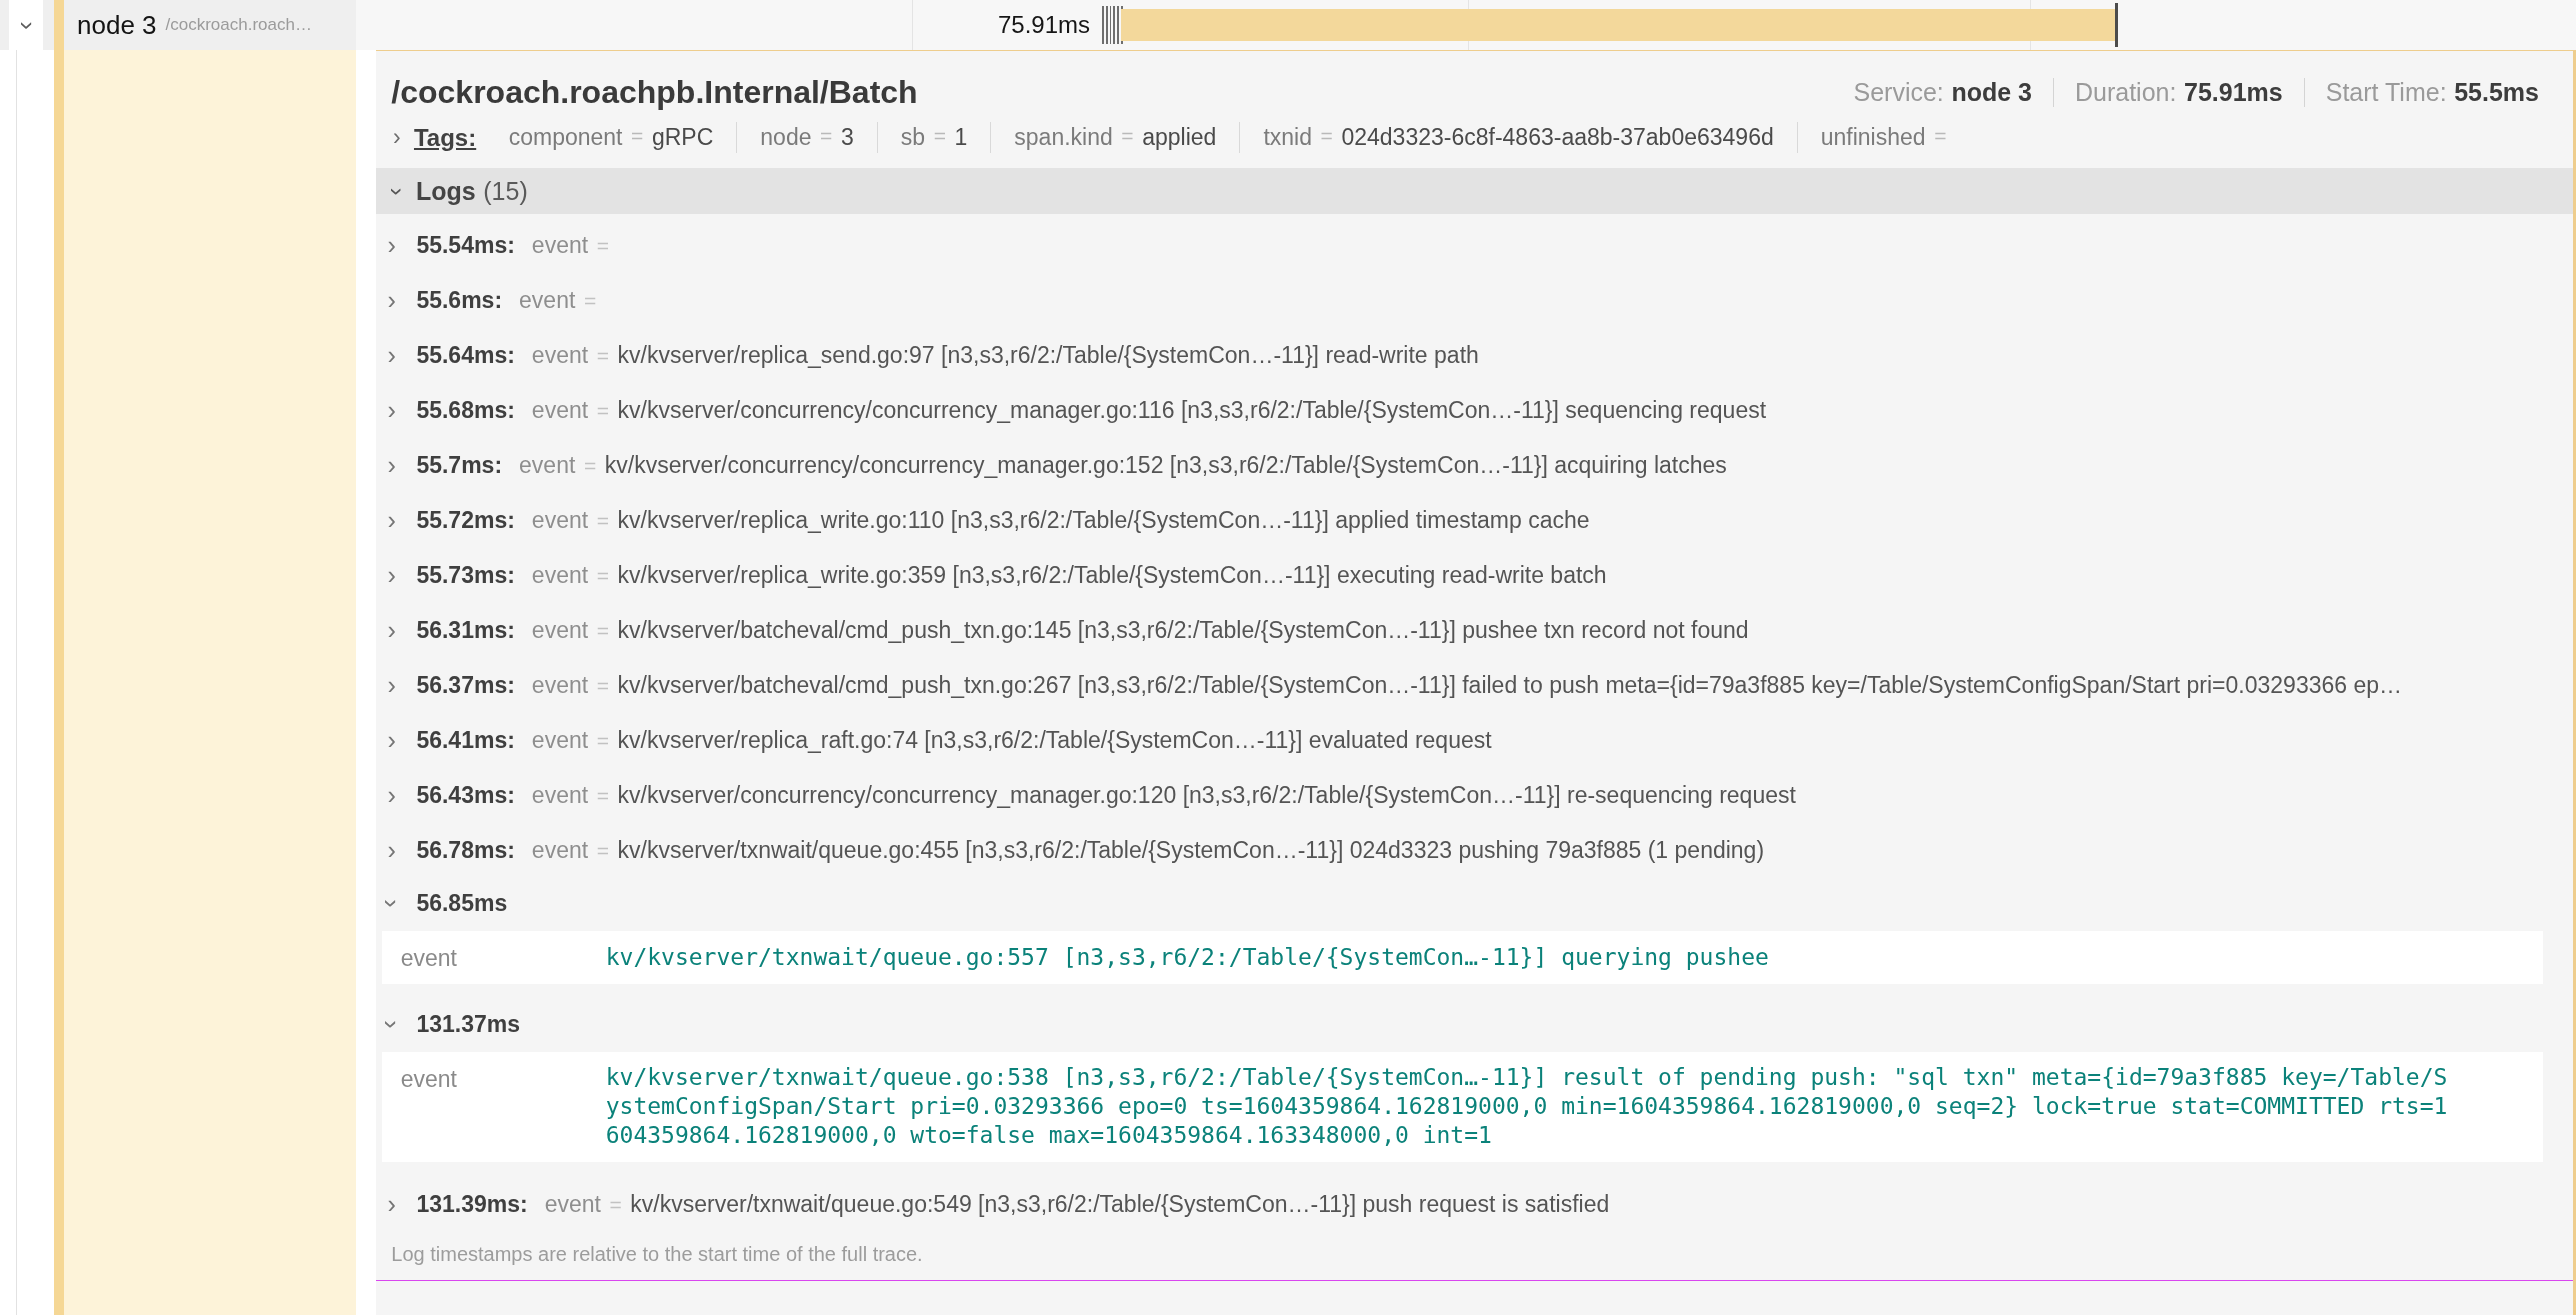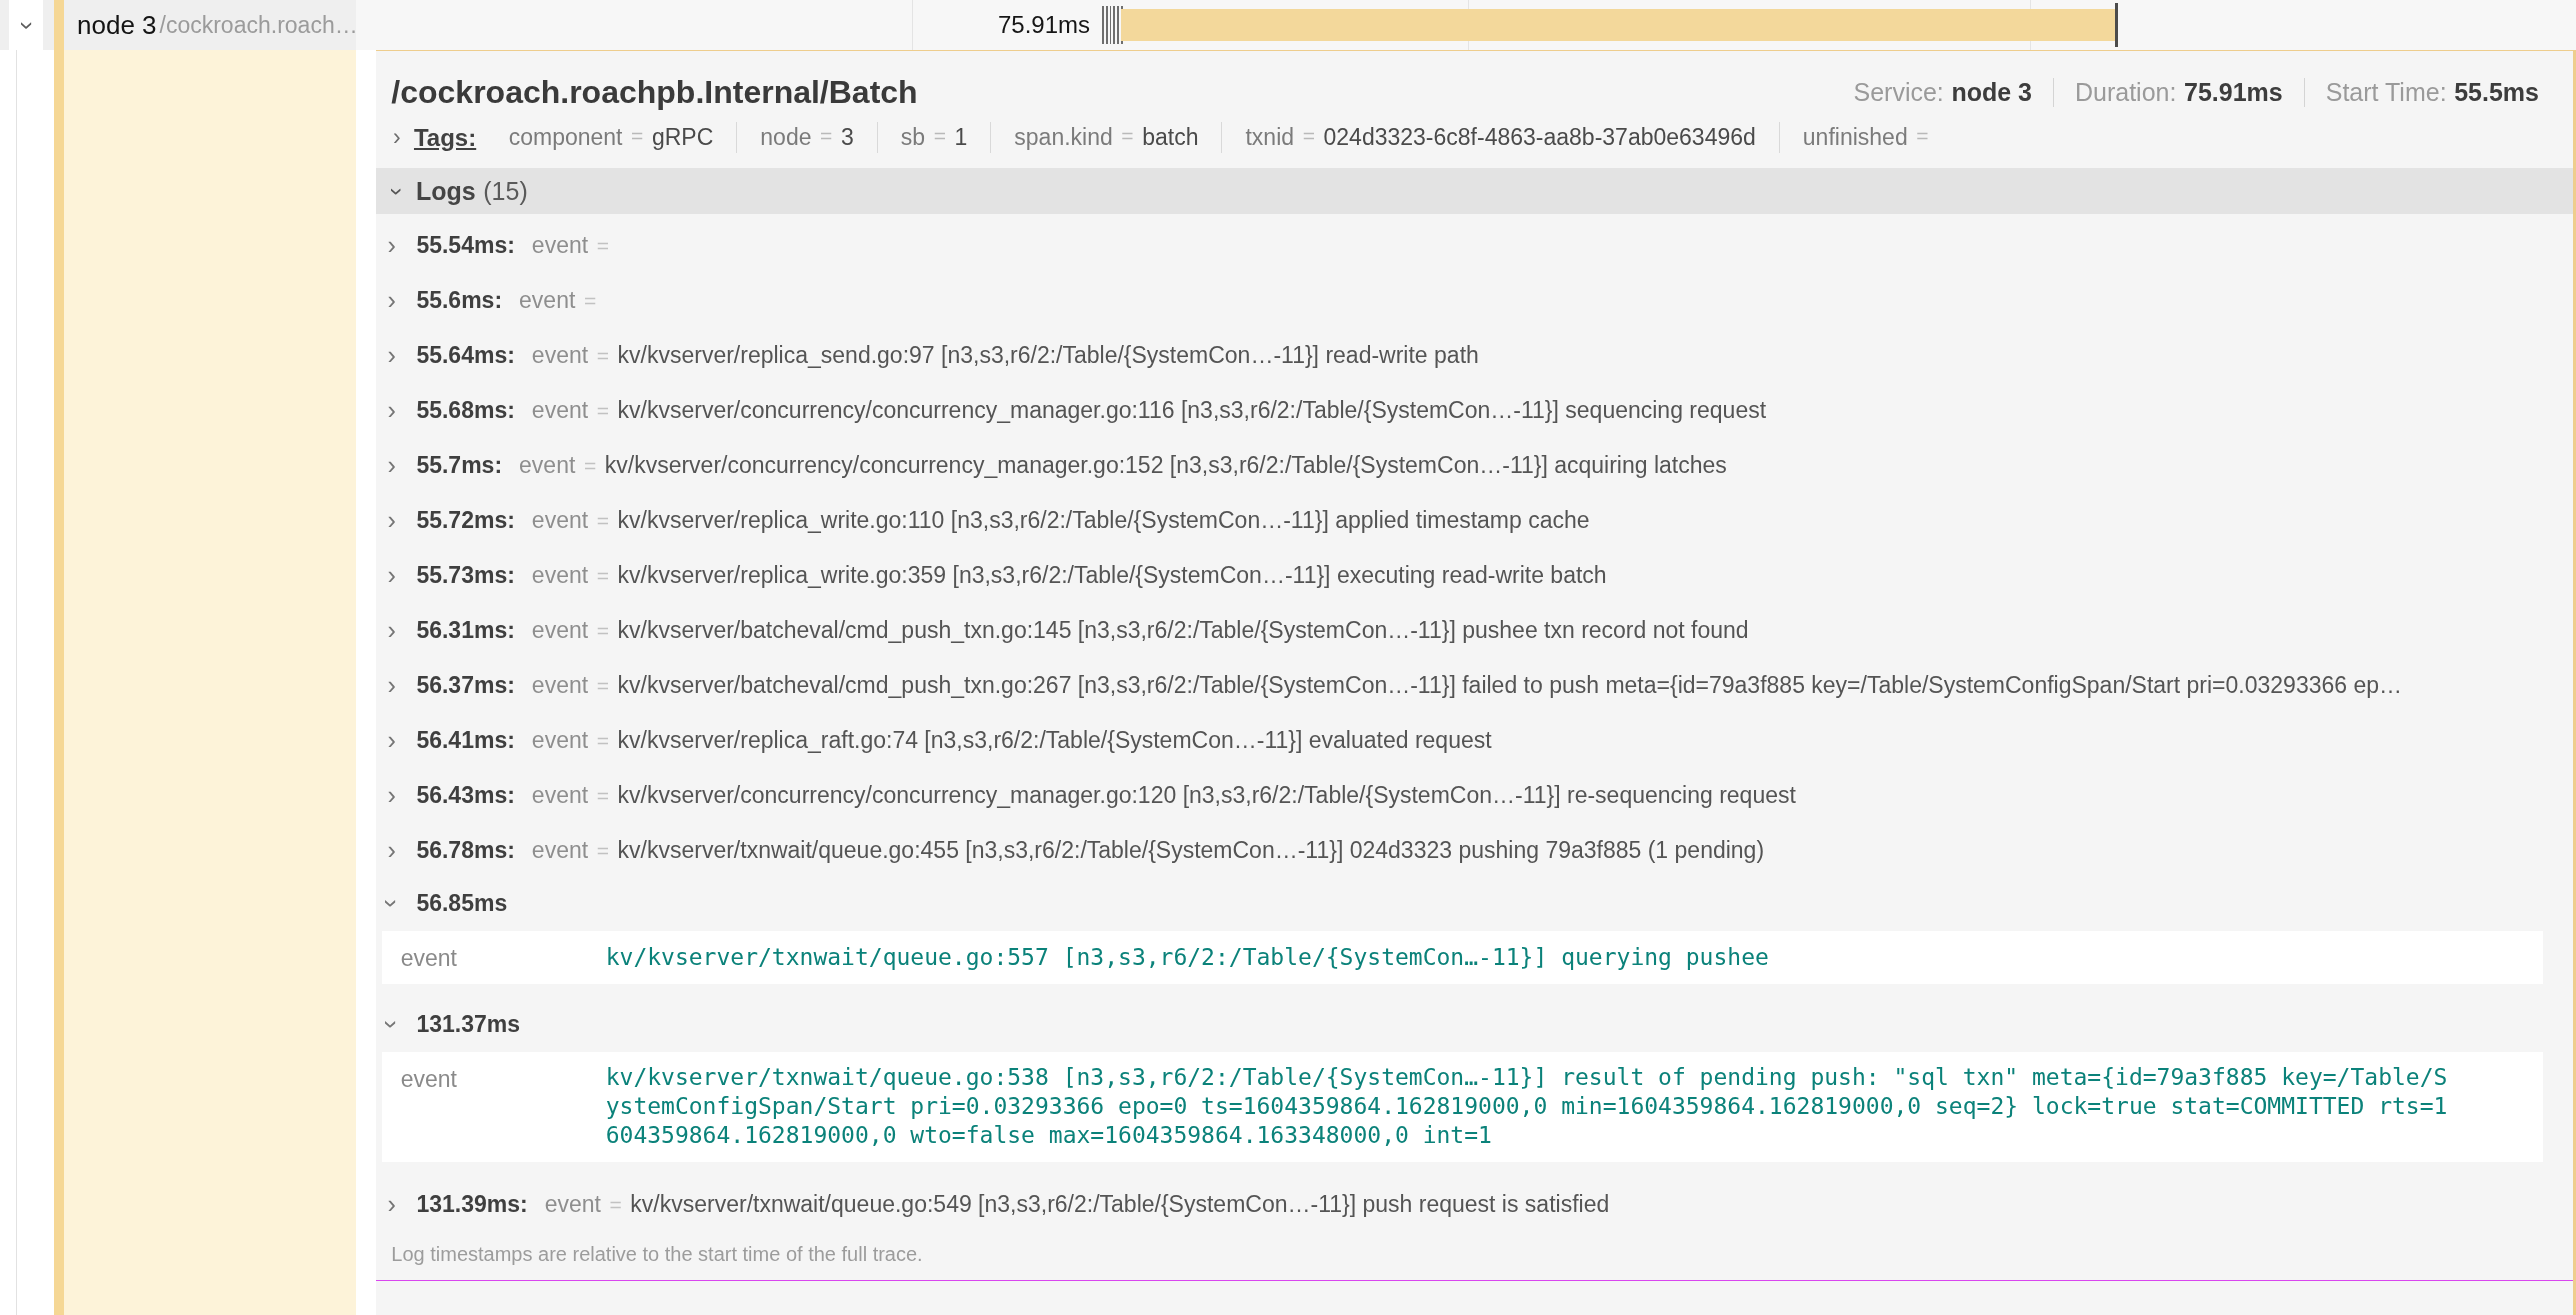--- a/index.html
+++ b/index.html
@@ -15,21 +15,21 @@
 
   
   .topbar { position:absolute; left:0; top:0; width:2576px; height:50px; background:#fff; z-index:3; }
   .topbar-edge { position:absolute; left:0; top:0; width:8.6px; height:50px; background:#efefef; }
   .collapse-chev { position:absolute; left:23px; top:0; height:50px; display:flex; align-items:center;
     color:#5c5c5c; font-size:26px; cursor:pointer; }
   .chev-glyph { display:inline-block; transform:rotate(90deg); }
   .tab { position:absolute; left:43px; top:0; width:313px; height:50px; background:#efefef;
     display:flex; align-items:center; padding-left:34px; overflow:hidden; white-space:nowrap; }
   .tab-svc { font-size:26px; color:#141414; }
-  .tab-op { font-size:23px; color:#9b9b9b; margin-left:3px; }
+  .tab-op { font-size:17px; color:#9b9b9b; margin-left:9px; }
   .timeline { position:absolute; left:356px; top:0; width:2220px; height:50px; background:#f7f7f7; }
   .tl-grid { position:absolute; top:0; width:1px; height:50px; background:#e4e4e4; }
   .tl-label { position:absolute; left:534px; width:200px; top:0; line-height:50px; text-align:right;
     font-size:24px; font-weight:500; color:#161616; }
   .tl-ticks { position:absolute; left:746px; top:5.7px; height:38px; display:flex; gap:1.9px; }
   .tl-ticks i { display:block; width:1.9px; height:38px; background:#6e6e6e; }
   .tl-bar { position:absolute; left:765px; top:8.6px; width:994px; height:32px; background:#f3d89b; cursor:pointer; }
   .tl-marker { position:absolute; left:1759px; top:2.9px; width:2.9px; height:44px; background:#4c4c4c; }
 
   
@@ -139,21 +139,21 @@
           <span class="tval">3</span>
         </span>
         <span class="tag-item">
           <span class="tkey">sb</span>
           <span class="teq">=</span>
           <span class="tval">1</span>
         </span>
         <span class="tag-item">
           <span class="tkey">span.kind</span>
           <span class="teq">=</span>
-          <span class="tval">batch</span>
+          <span class="tval">applied</span>
         </span>
         <span class="tag-item">
           <span class="tkey">txnid</span>
           <span class="teq">=</span>
           <span class="tval">024d3323-6c8f-4863-aa8b-37ab0e63496d</span>
         </span>
         <span class="tag-item">
           <span class="tkey">unfinished</span>
           <span class="teq">=</span>
           <span class="tval"></span>

